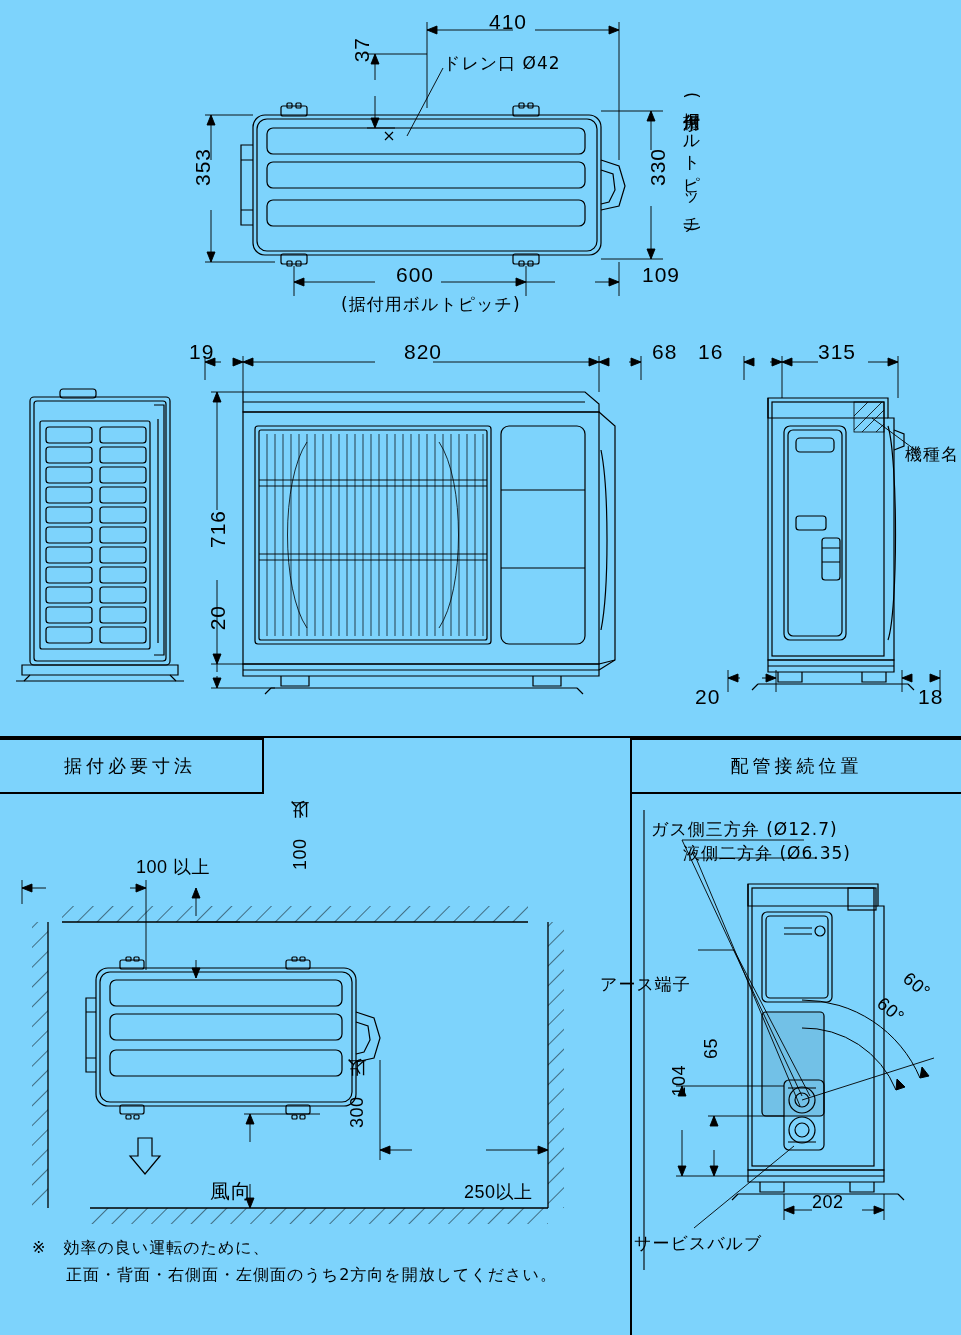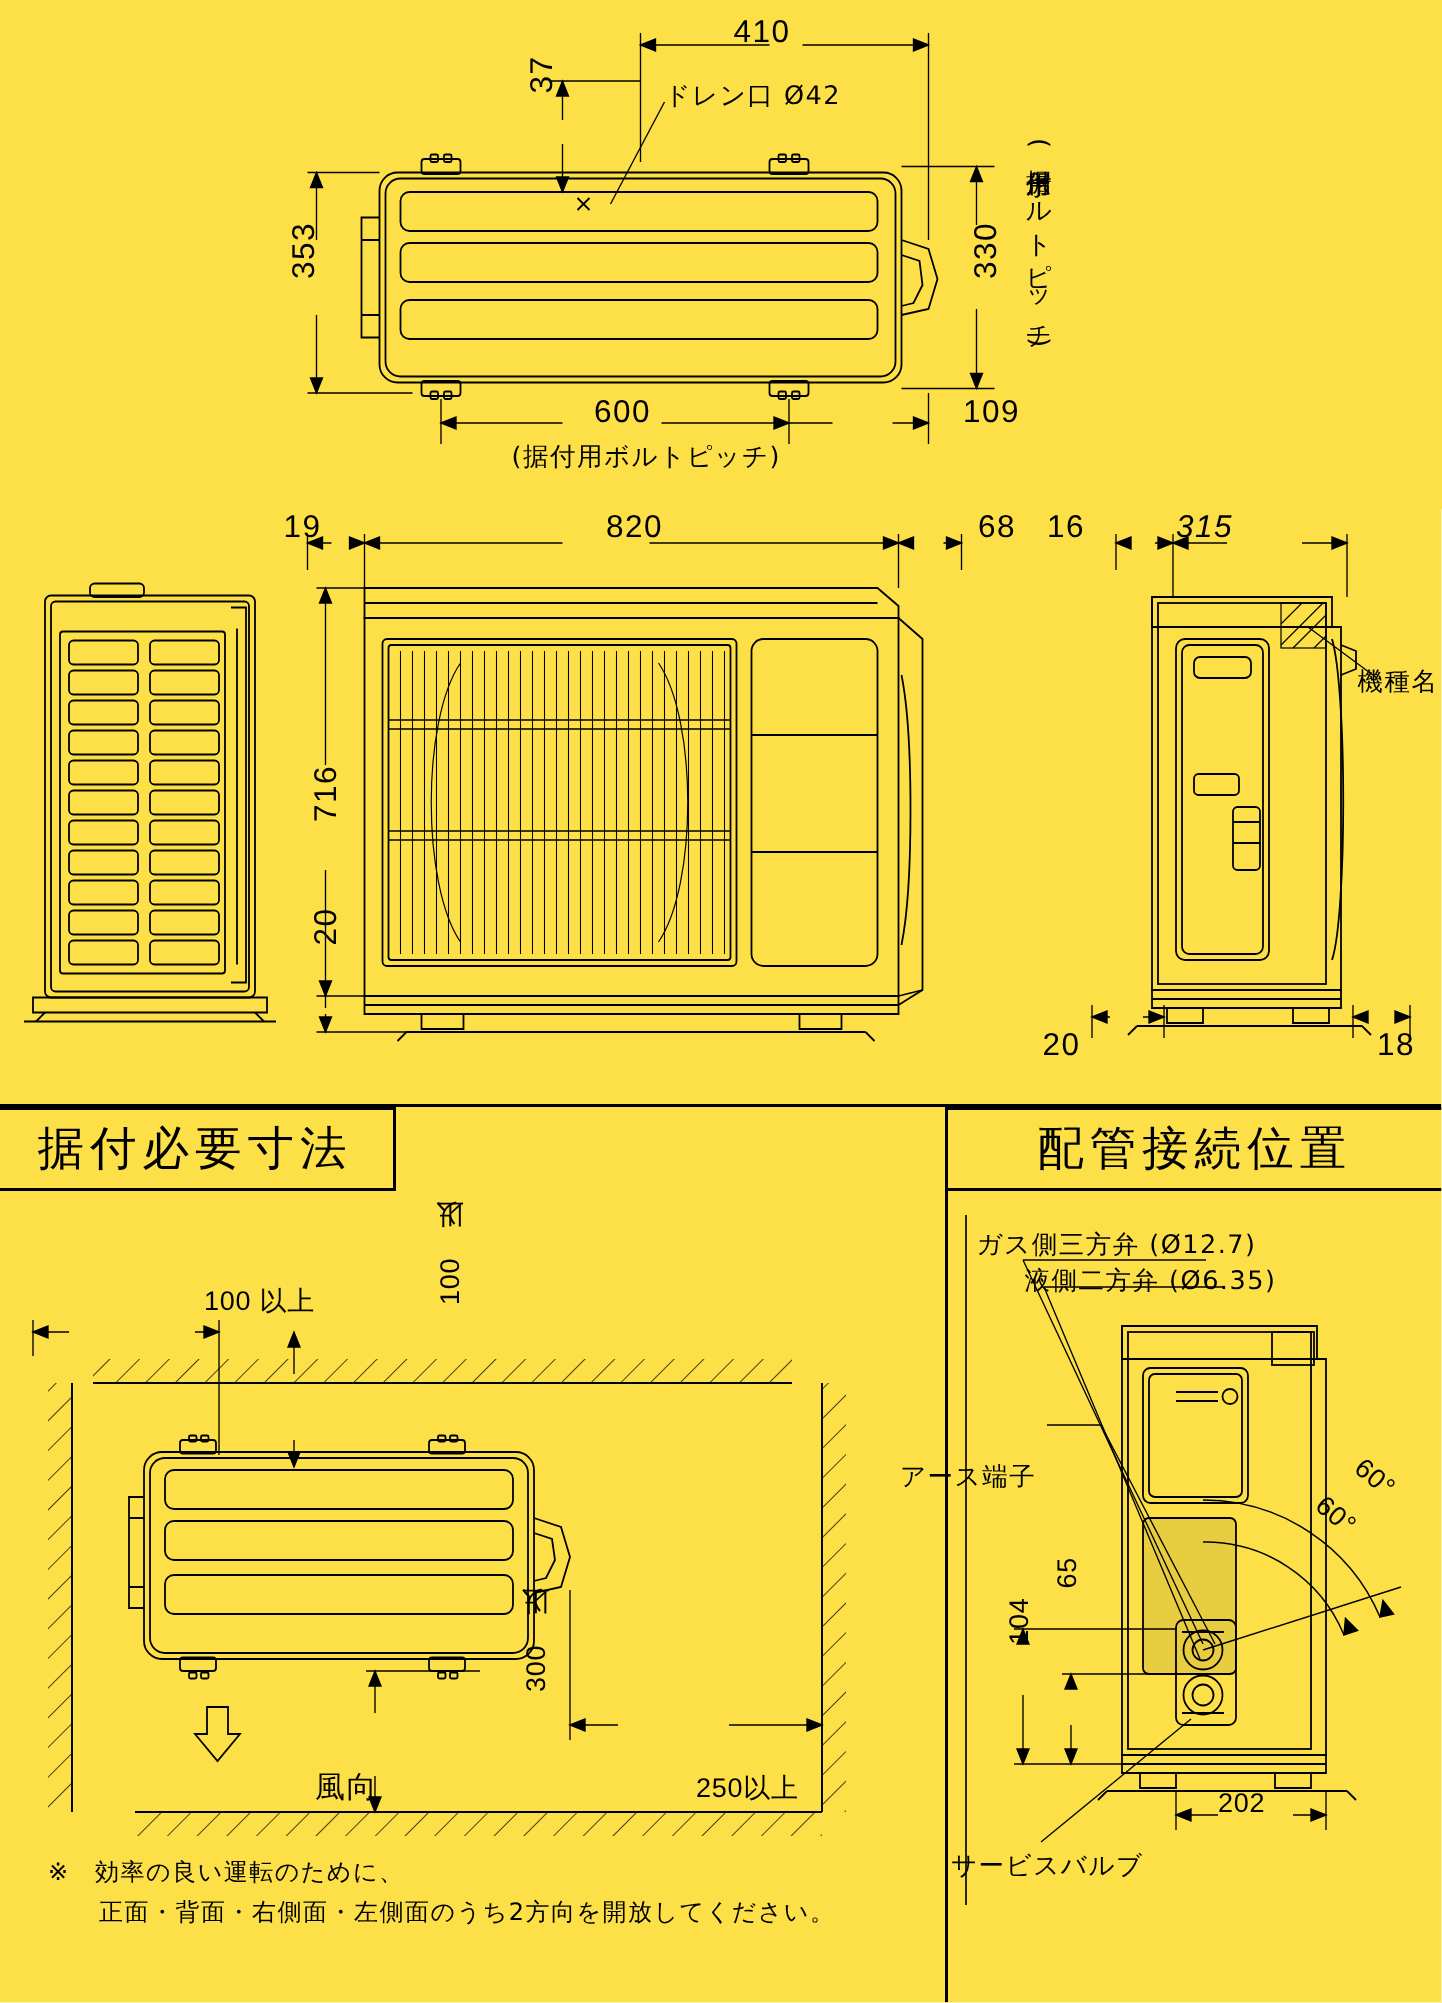--- a/index.html
+++ b/index.html
@@ -9,21 +9,21 @@
   }
   body {
     font-family: "Liberation Sans", sans-serif;
     color: #000;
   }
   #page {
     position: relative;
     width: 961px;
     height: 1335px;
     overflow: hidden;
-    background: #fde047;
+    background: #7dd3fc;
   }
   .abs { position: absolute; }
   .dim {
     font-family: "Liberation Sans", sans-serif;
     font-size: 21px;
     letter-spacing: 1px;
     color: #000;
     white-space: nowrap;
   }
   .dim-sm {
@@ -31,21 +31,21 @@
     letter-spacing: 0.5px;
   }
   .jp {
     font-family: "DejaVu Sans", sans-serif;
     font-size: 17px;
     letter-spacing: 1px;
     white-space: nowrap;
   }
   .jp-lg {
     font-family: Liberation Mono, monospace;
-    font-size: 31px;
+    font-size: 18px;
     letter-spacing: 4px;
     white-space: nowrap;
   }
   svg { display: block; }
   .panel-title-box {
     border: 2px solid #000;
     border-left: none;
     display: flex;
     align-items: center;
     justify-content: center;
@@ -351,21 +351,21 @@
         <path d="M230 348 L240 348 M258 348 L268 348"></path>
         <path d="M230 348 l10 -4 l0 8 z" fill="#000"></path>
         <path d="M268 348 l-10 -4 l0 8 z" fill="#000"></path>
         <path d="M230 340 L230 362"></path>
         <path d="M268 340 L268 362"></path>
       </g>
     </svg>
   </div>
 
   <div class="abs dim" style="left:698px; top:340px;">16</div>
-  <div class="abs dim" style="left:784px; top:340px;font-style:italic;">315</div>
+  <div class="abs dim" style="left:818px; top:340px;">315</div>
   <div class="abs jp" style="left:905px; top:443px;">機種名</div>
   <div class="abs dim" style="left:695px; top:685px;">20</div>
   <div class="abs dim" style="left:918px; top:685px;">18</div>
 
   <div class="abs" style="left:0px; top:736px; width:961px; height:2px; background:#000;"></div>
   <div class="abs" style="left:630px; top:736px; width:2px; height:599px; background:#000;"></div>
 
   <div class="abs panel-title-box" style="left:-2px; top:738px; width:266px; height:56px;">
     <span class="jp-lg">据付必要寸法</span>
   </div>

